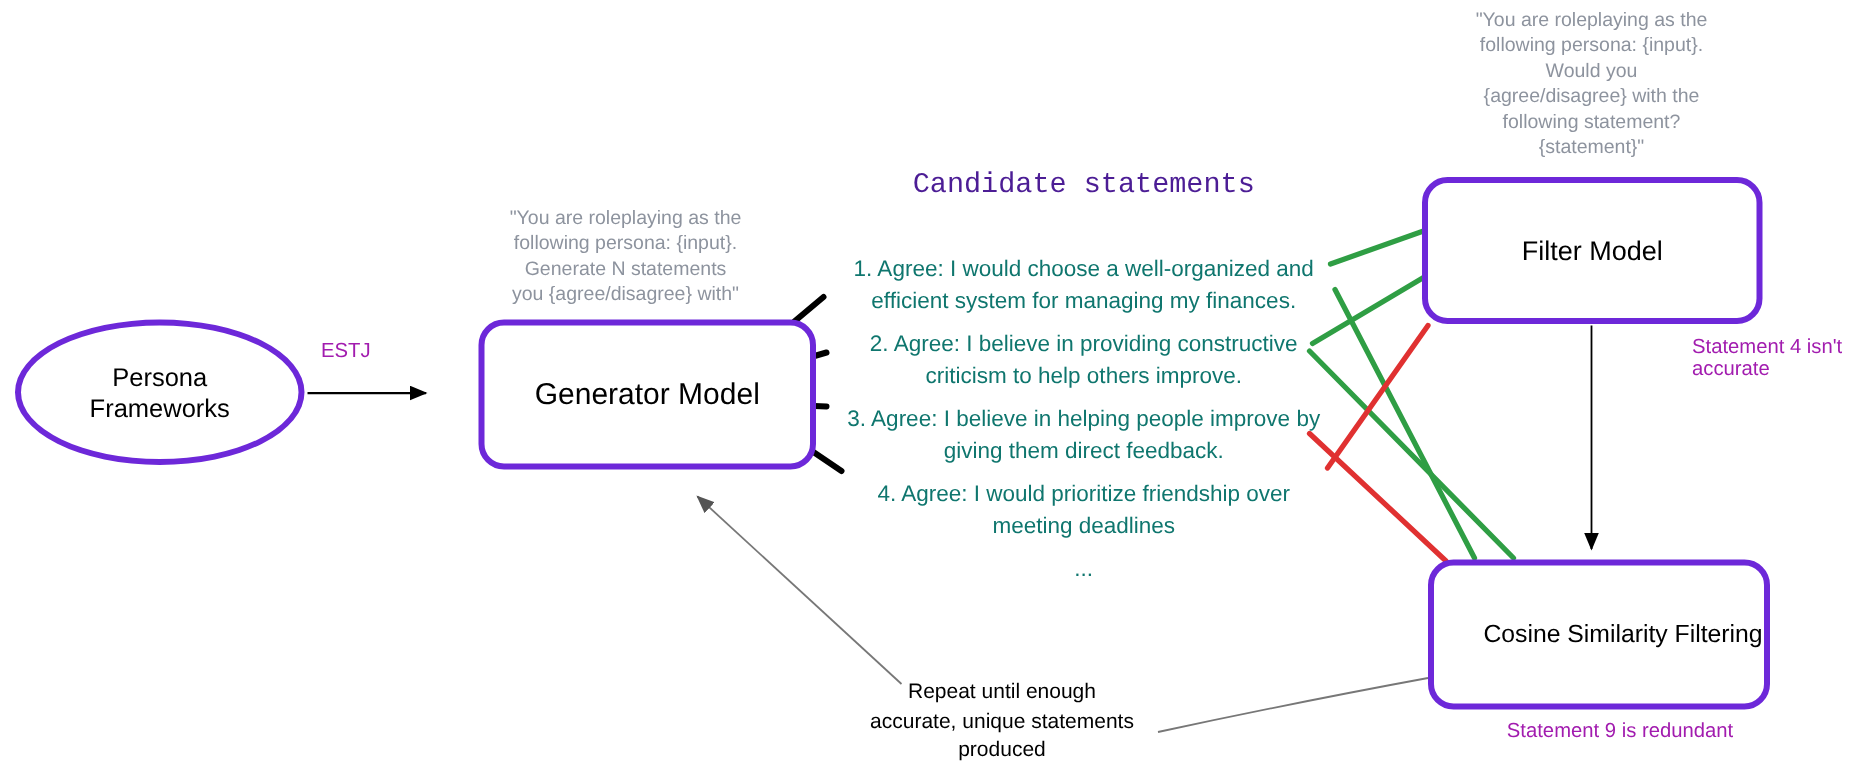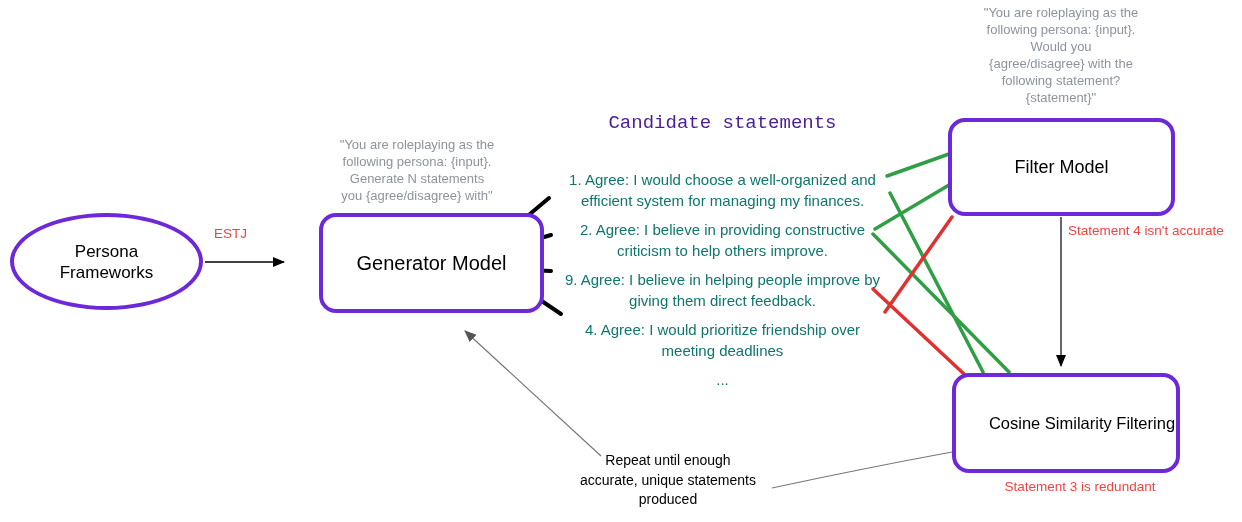--- a/index.html
+++ b/index.html
@@ -59,23 +59,23 @@
     text-align: center;
     font-size: 15px;
     line-height: 21px;
     color: #0f766e;
   }
   .candidates-list .stmt { margin-bottom: 8px; white-space: pre-line; }
   .candidates-list .ellipsis { margin-top: 4px; }
   .annotation {
     position: absolute;
     font-size: 13.5px;
-    color: #ef4444;
+    color: #a21caf;
   }
-  .annotation-filter { left: 1068px; top: 223px; }
+  .annotation-filter { left: 1128px; top: 223px; }
   .annotation-cosine { left: 960px; top: 479px; width: 240px; text-align: center; }
   .repeat-label {
     position: absolute;
     left: 558px; top: 451px; width: 220px;
     text-align: center;
     font-size: 14px;
     line-height: 19.5px;
     color: #000000;
     white-space: pre-line;
   }
@@ -132,21 +132,21 @@
 Generate N statements
 you {agree/disagree} with"</div>
 
   <div class="candidates-title">Candidate statements</div>
 
   <div class="candidates-list">
     <div class="stmt">1. Agree: I would choose a well-organized and
 efficient system for managing my finances.</div>
     <div class="stmt">2. Agree: I believe in providing constructive
 criticism to help others improve.</div>
-    <div class="stmt">9. Agree: I believe in helping people improve by
+    <div class="stmt">3. Agree: I believe in helping people improve by
 giving them direct feedback.</div>
     <div class="stmt">4. Agree: I would prioritize friendship over
 meeting deadlines</div>
     <div class="ellipsis">...</div>
   </div>
 
   <div class="node node-rect node-filter">
     <span>Filter Model</span>
   </div>
 
@@ -156,19 +156,19 @@
 {agree/disagree} with the
 following statement?
 {statement}"</div>
 
   <div class="annotation annotation-filter">Statement 4 isn't accurate</div>
 
   <div class="node node-rect node-cosine">
     <span>Cosine Similarity Filtering</span>
   </div>
 
-  <div class="annotation annotation-cosine">Statement 3 is redundant</div>
+  <div class="annotation annotation-cosine">Statement 9 is redundant</div>
 
   <div class="repeat-label">Repeat until enough
 accurate, unique statements
 produced</div>
 
 </div>
 
 </body></html>

